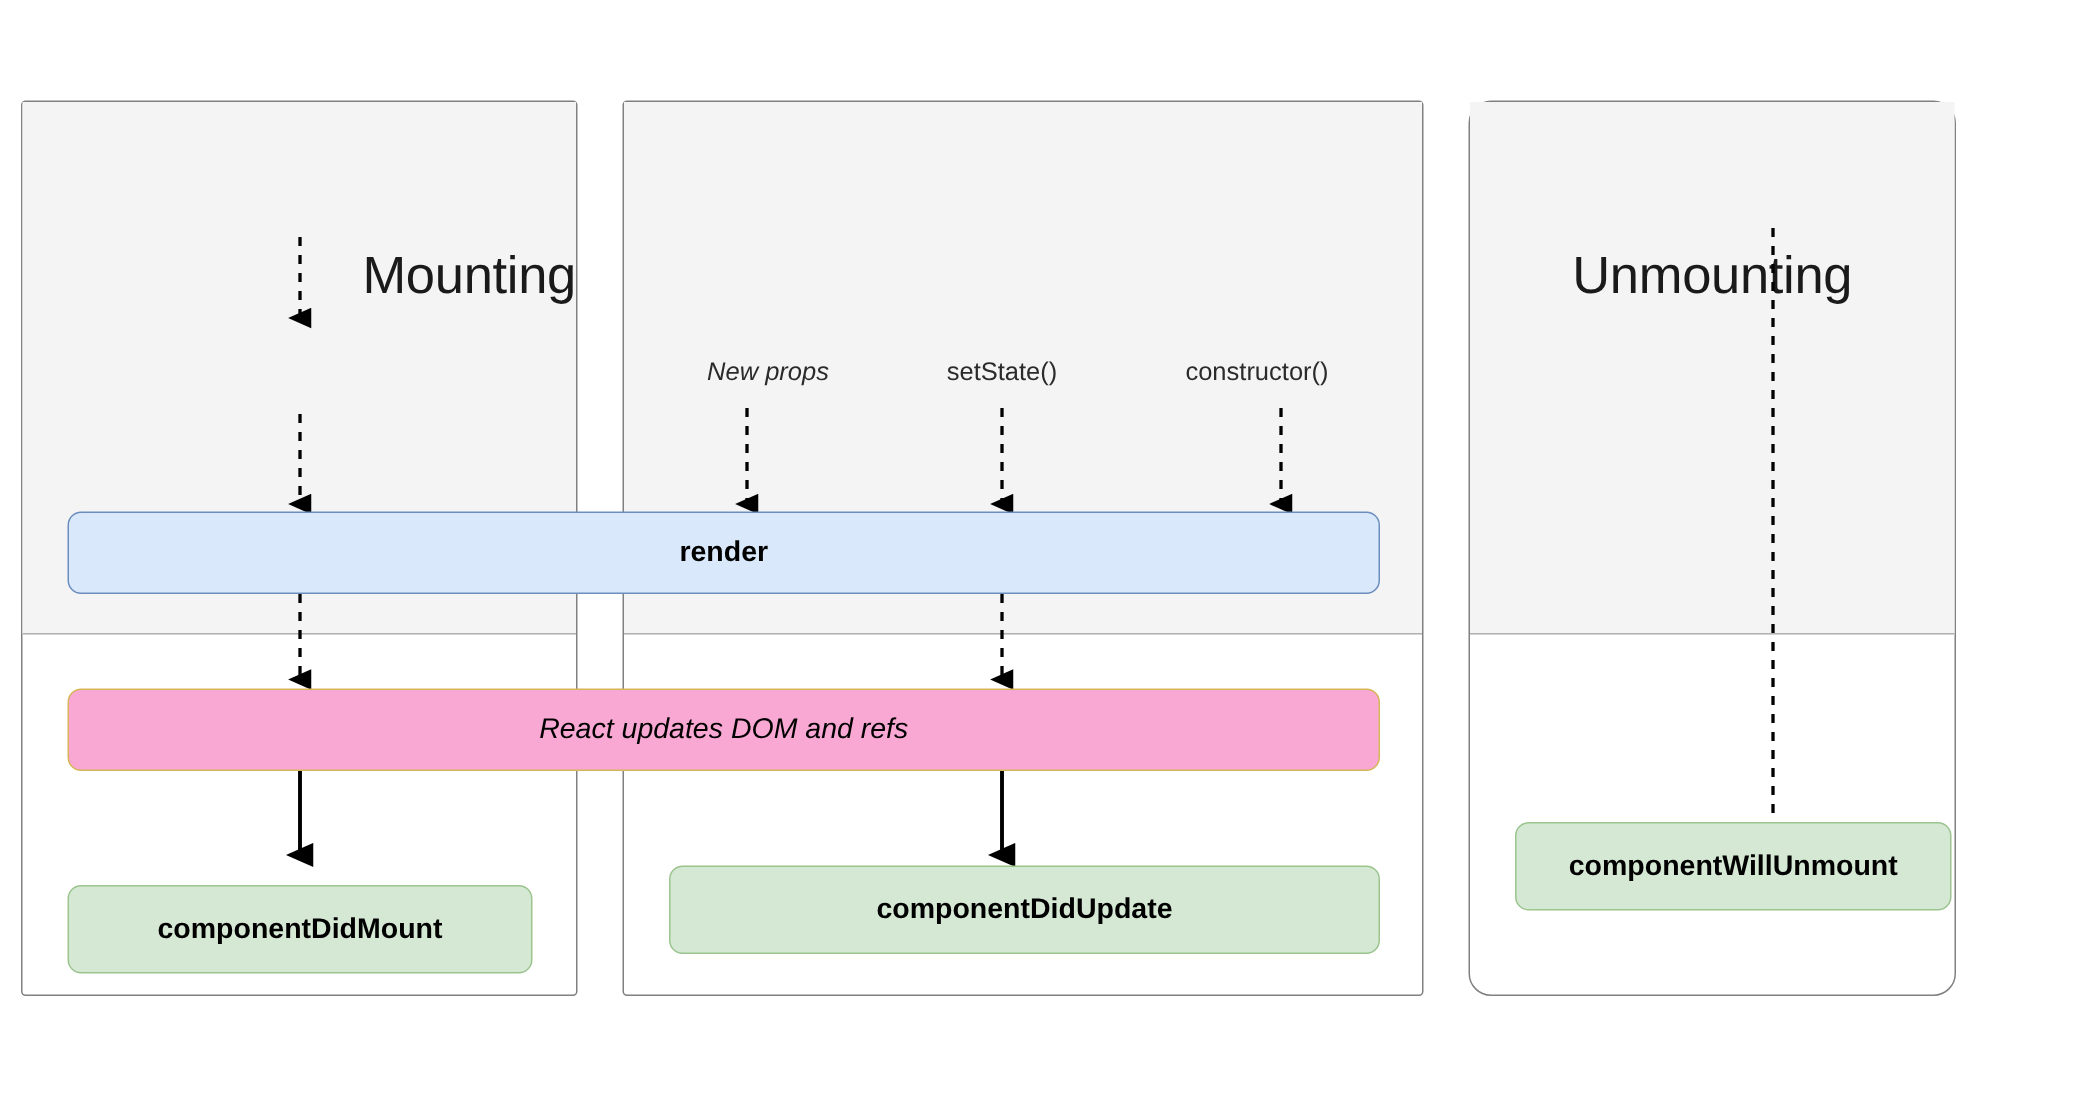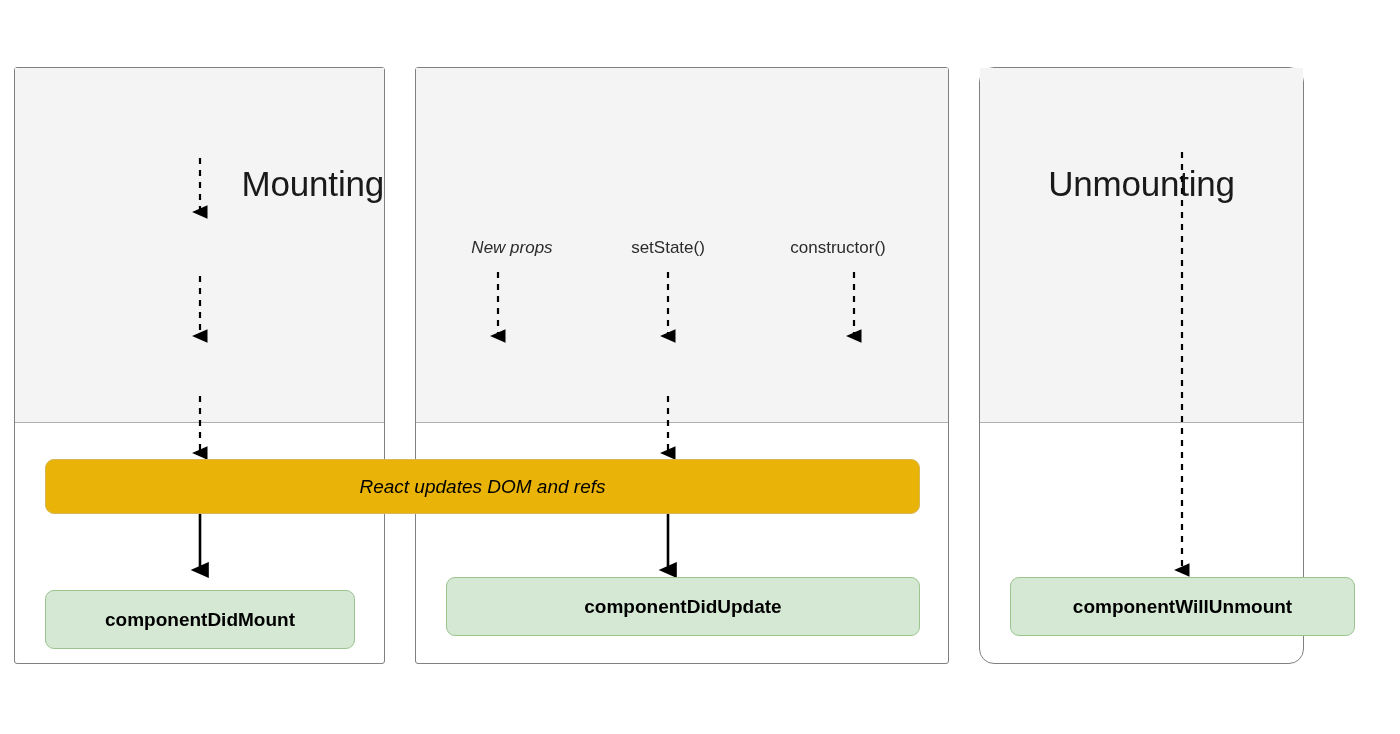--- a/index.html
+++ b/index.html
@@ -68,21 +68,21 @@
   }
   .lc-box.blue {
     background: #dae8fc;
     border: 1px solid #6c8ebf;
   }
   .lc-box.green {
     background: #d5e8d4;
     border: 1px solid #9bc48f;
   }
   .lc-box.yellow {
-    background: #eab308;
+    background: #f9a8d4;
     border: 1px solid #d6b656;
     font-weight: normal;
     font-style: italic;
     font-size: 19px;
   }
   
   .trigger-label {
     position: absolute;
     font-size: 17px;
     color: #2b2b2b;
@@ -139,22 +139,23 @@
     <line x1="668" y1="513" x2="668" y2="570" stroke="#000000" stroke-width="2.6" marker-end="url(#arrowhead)"></line>
 
     <line x1="1182" y1="152" x2="1182" y2="570" stroke="#000000" stroke-width="2.2" stroke-dasharray="6,6" marker-end="url(#arrowhead)"></line>
   </svg>
 
   <div class="trigger-label italic" style="left:512px; top:238px;">New props</div>
   <div class="trigger-label" style="left:668px; top:238px;">setState()</div>
   <div class="trigger-label" style="left:838px; top:238px;">constructor()</div>
 
 
+  <div class="lc-box blue" style="left:45px; top:341px; width:875px; height:55px;">render</div>
 
   <div class="lc-box yellow" style="left:45px; top:459px; width:875px; height:55px;">React updates DOM and refs</div>
 
   <div class="lc-box green" style="left:45px; top:577px; width:310px; height:59px;margin-top:13px;">componentDidMount</div>
 
   <div class="lc-box green" style="left:446px; top:577px; width:474px; height:59px;">componentDidUpdate</div>
 
-  <div class="lc-box green" style="left:1010px; top:577px; width:345px; height:59px;">componentWillUnmount</div>
+  <div class="lc-box green" style="left:1010px; top:548px; width:291px; height:59px;">componentWillUnmount</div>
 
 </div>
 
 </body></html>

